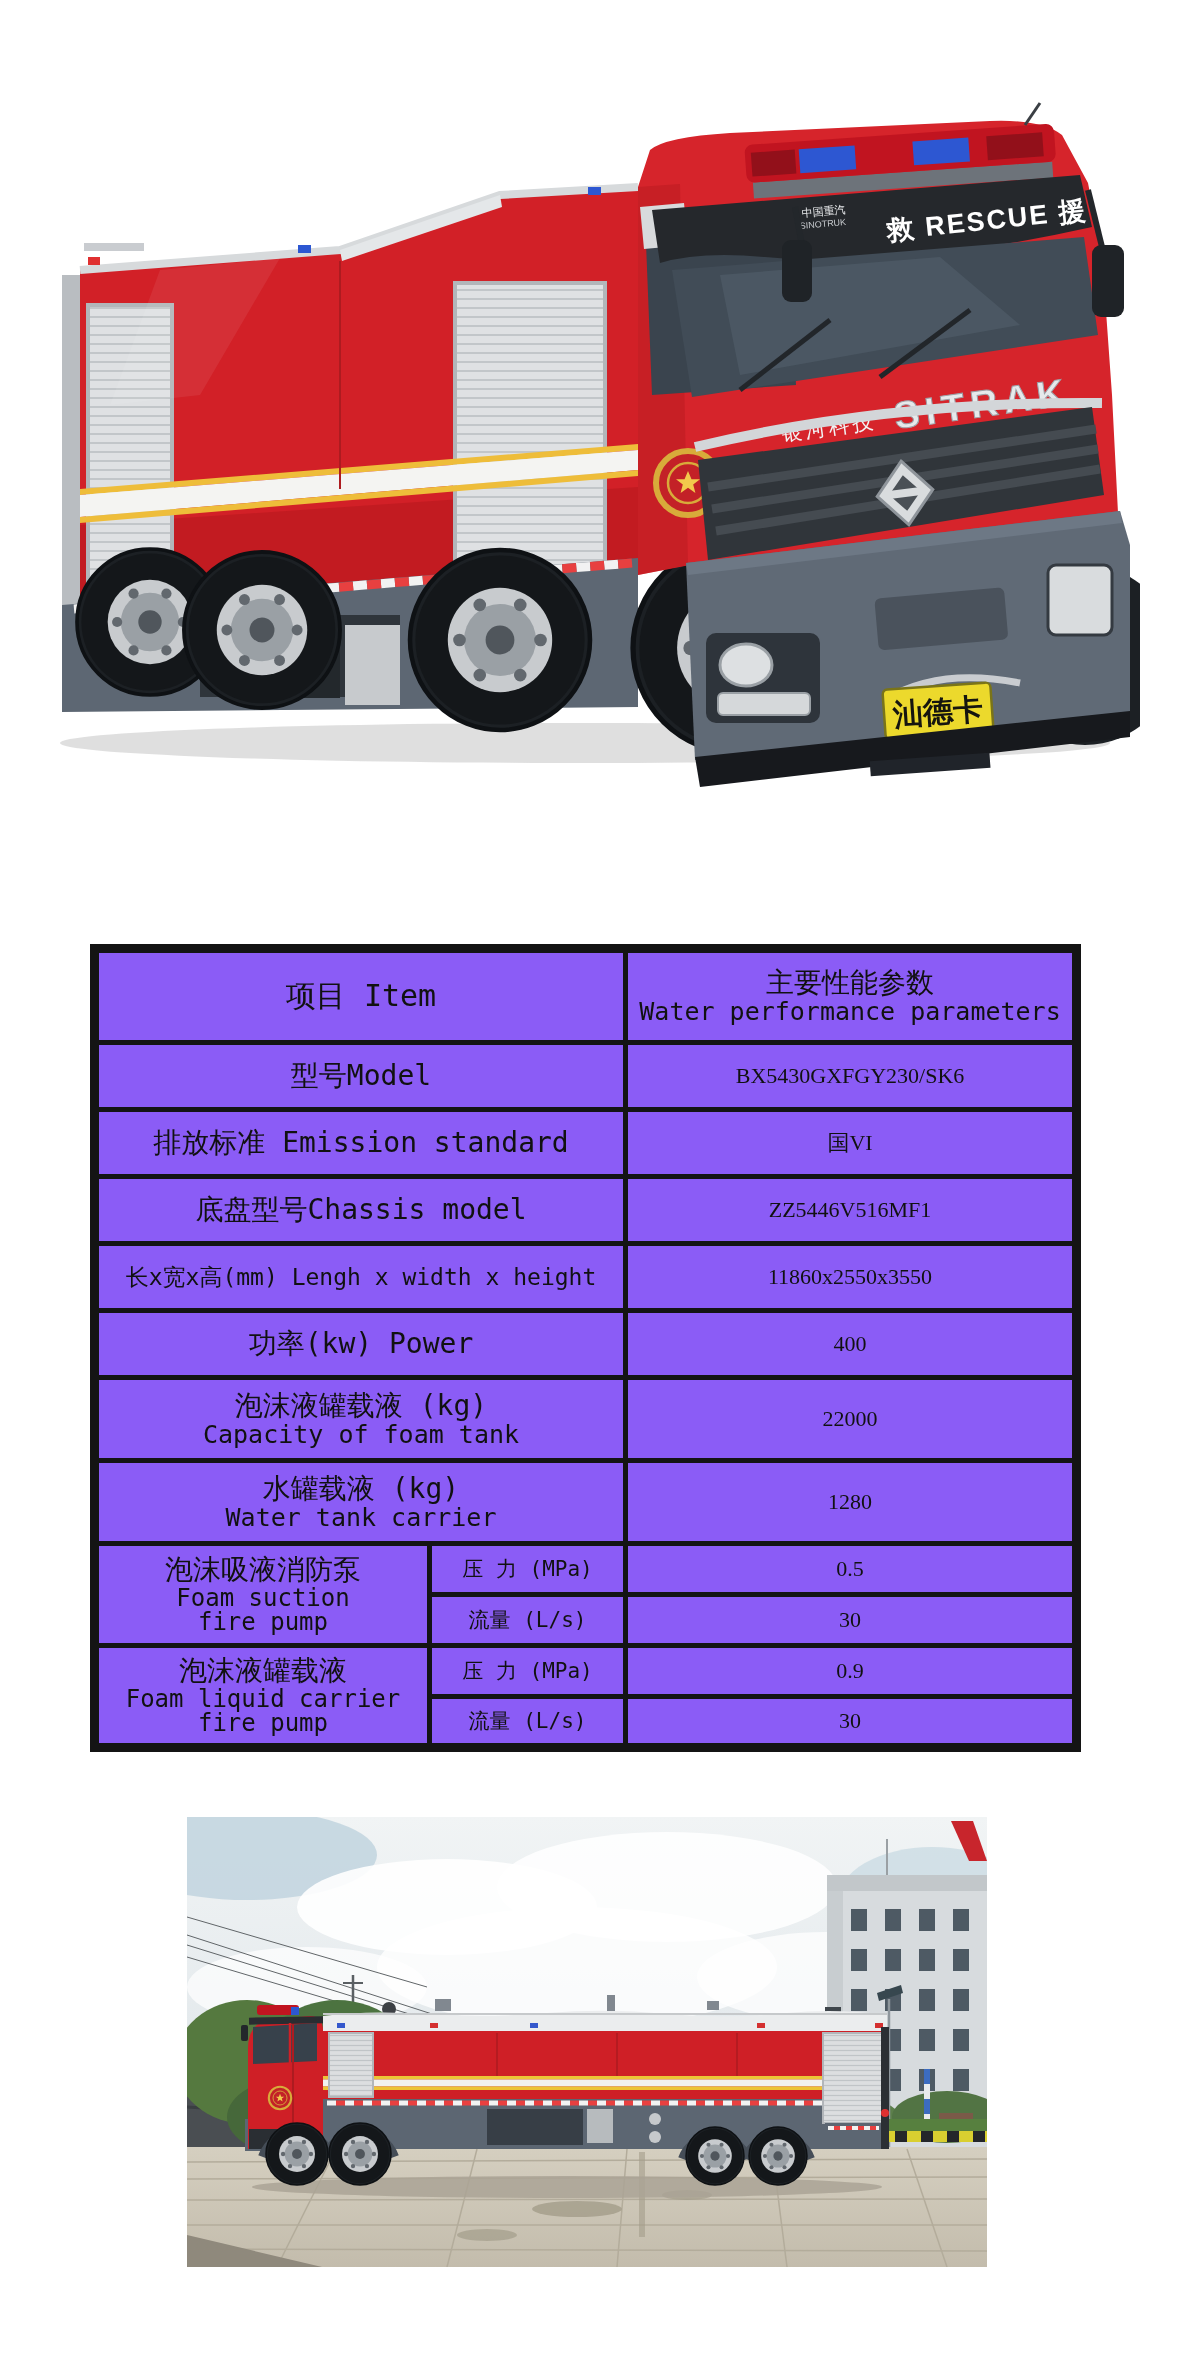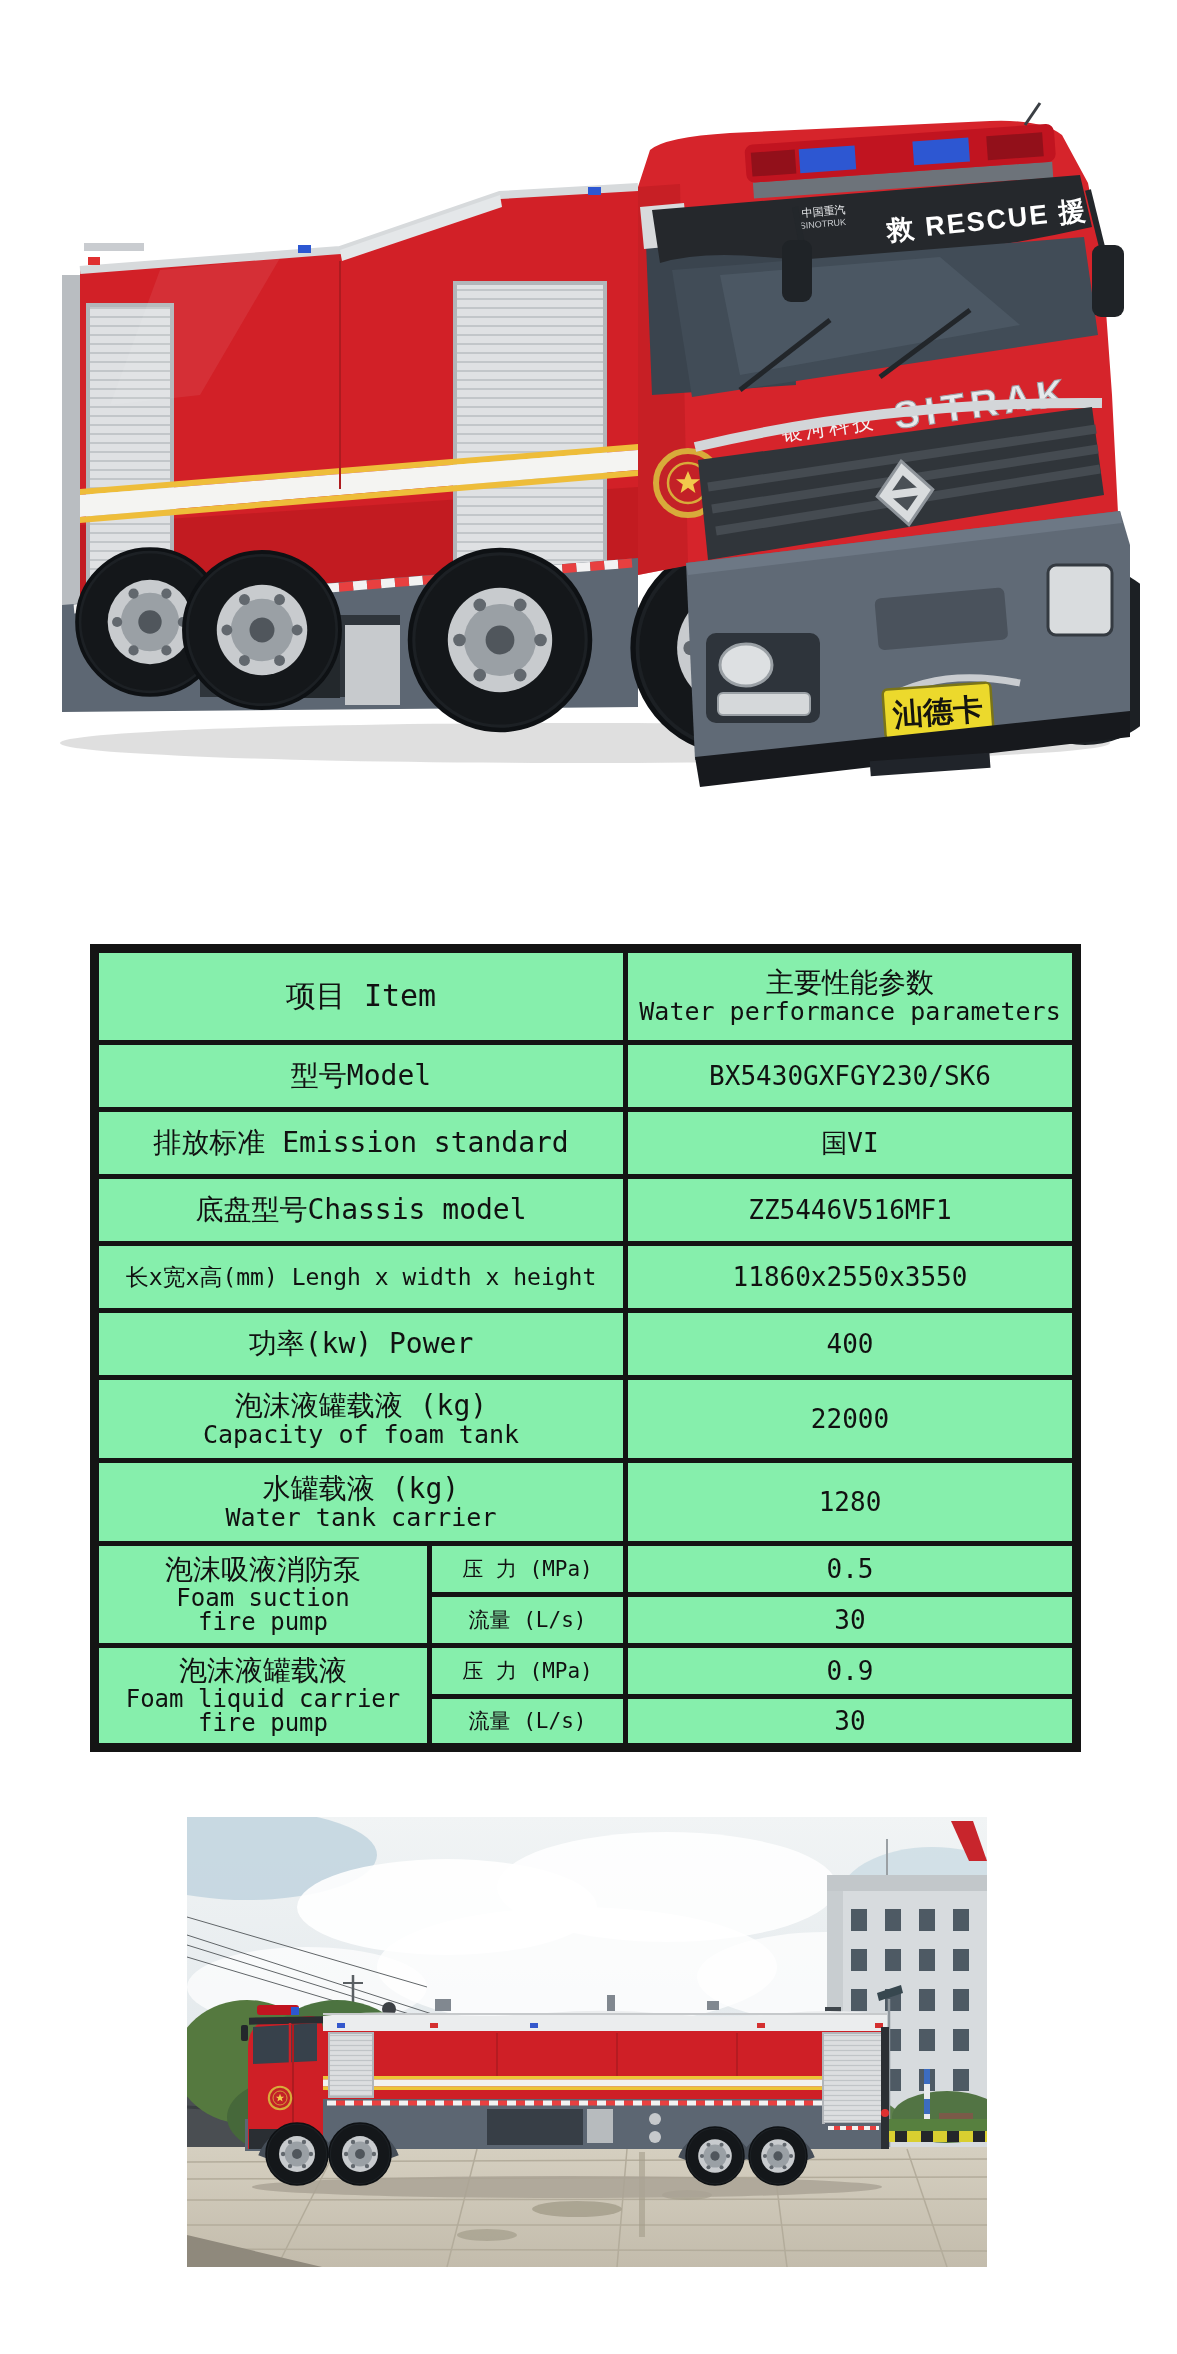--- a/index.html
+++ b/index.html
@@ -1,31 +1,31 @@
 <!DOCTYPE html>
 <html><head>
 <meta charset="utf-8">
 <style>
   html,body{margin:0;padding:0;background:#ffffff;}
   #page{position:relative;width:1177px;height:2354px;background:#ffffff;overflow:hidden;
         font-family:"DejaVu Sans Mono","Liberation Mono",monospace;color:#111;}
   .hero-photo{position:absolute;left:40px;top:95px;width:1100px;height:765px;}
   .side-photo{position:absolute;left:187px;top:1817px;width:800px;height:450px;}
   .spec-table{position:absolute;left:90px;top:944px;width:982px;border-collapse:collapse;
-              table-layout:fixed;background:#86efac;}
+              table-layout:fixed;background:#8b5cf6;}
   .spec-table{border:9px solid #141414;}
   .spec-table td{border:5px solid #141414;text-align:center;vertical-align:middle;
                  padding:0 4px;overflow:hidden;}
   tr.h-header{height:94px;} tr.h-std{height:67px;} tr.h-tall{height:83px;} tr.h-sub{height:51px;}
   .t-main{font-size:30px;}
   .t-label{font-size:28px;}
   .t-label-long{font-size:23px;}
   .t-en{font-size:25px;line-height:1.05;}
   .t-zh{font-size:28px;line-height:1.15;}
-  .t-val{font-size:26px;}
+  .t-val{font-size:22px;font-family:Liberation Serif, serif;}
   .t-param{font-size:21px;}
   .pump-zh{font-size:28px;line-height:1.1;}
   .pump-en{font-size:24px;line-height:1.0;}
   svg text{font-family:"Liberation Sans","DejaVu Sans",sans-serif;}
 </style>
 </head>
 <body>
 
 <div id="page">
 

